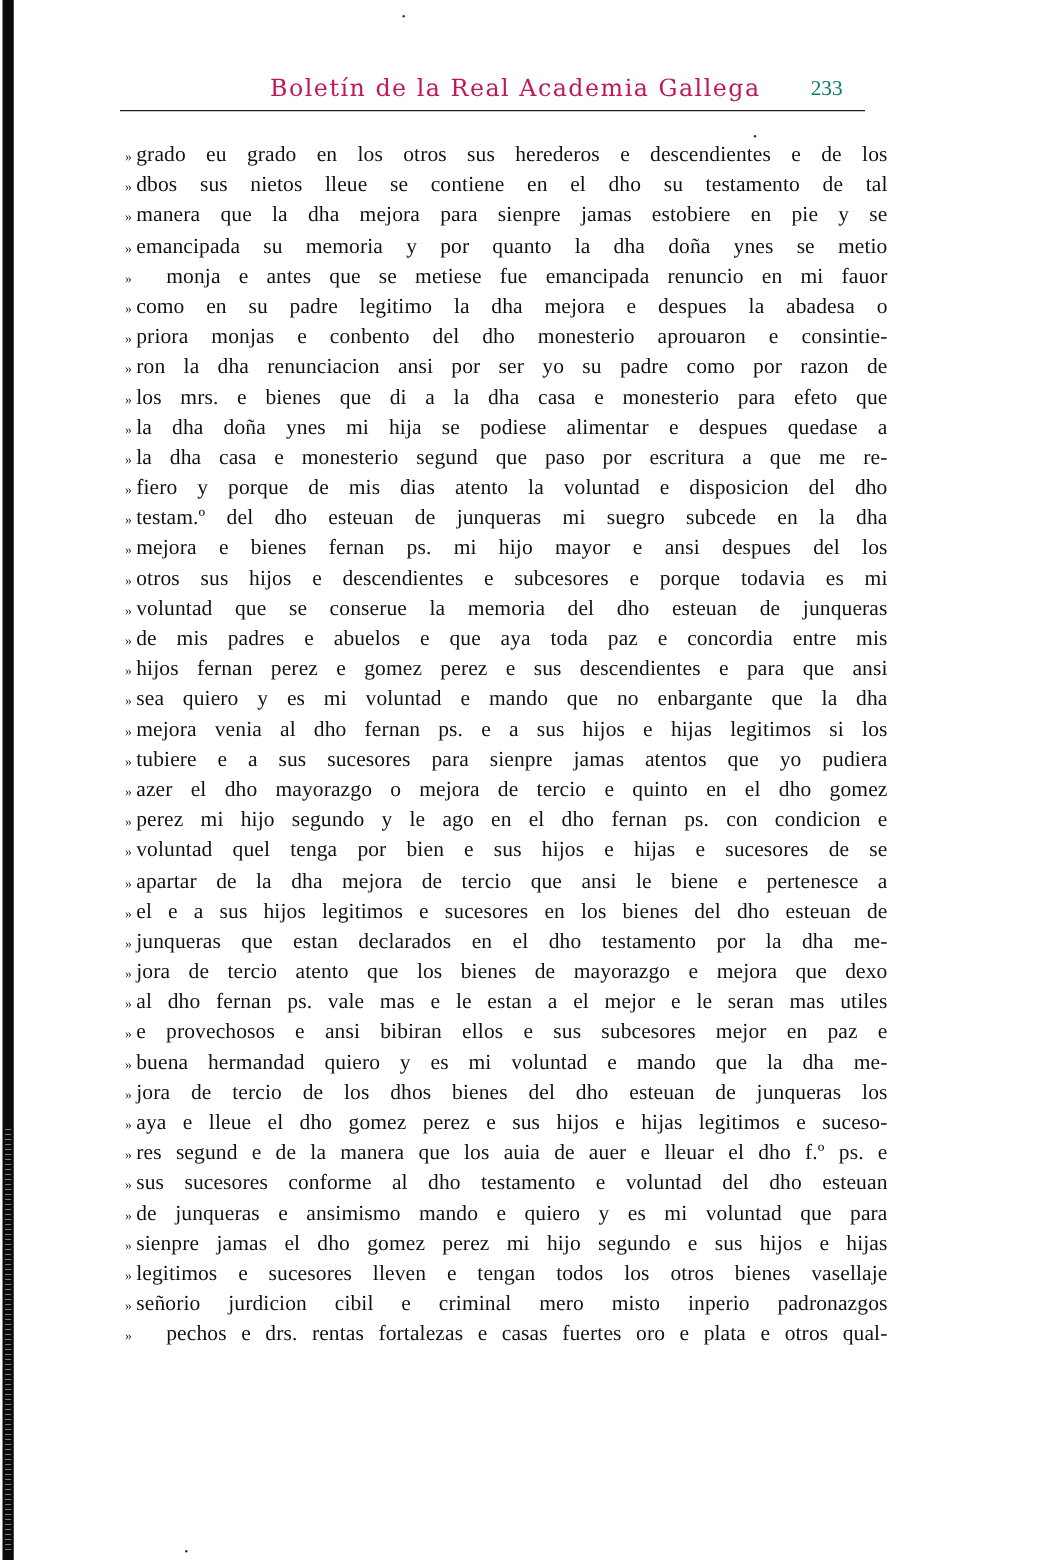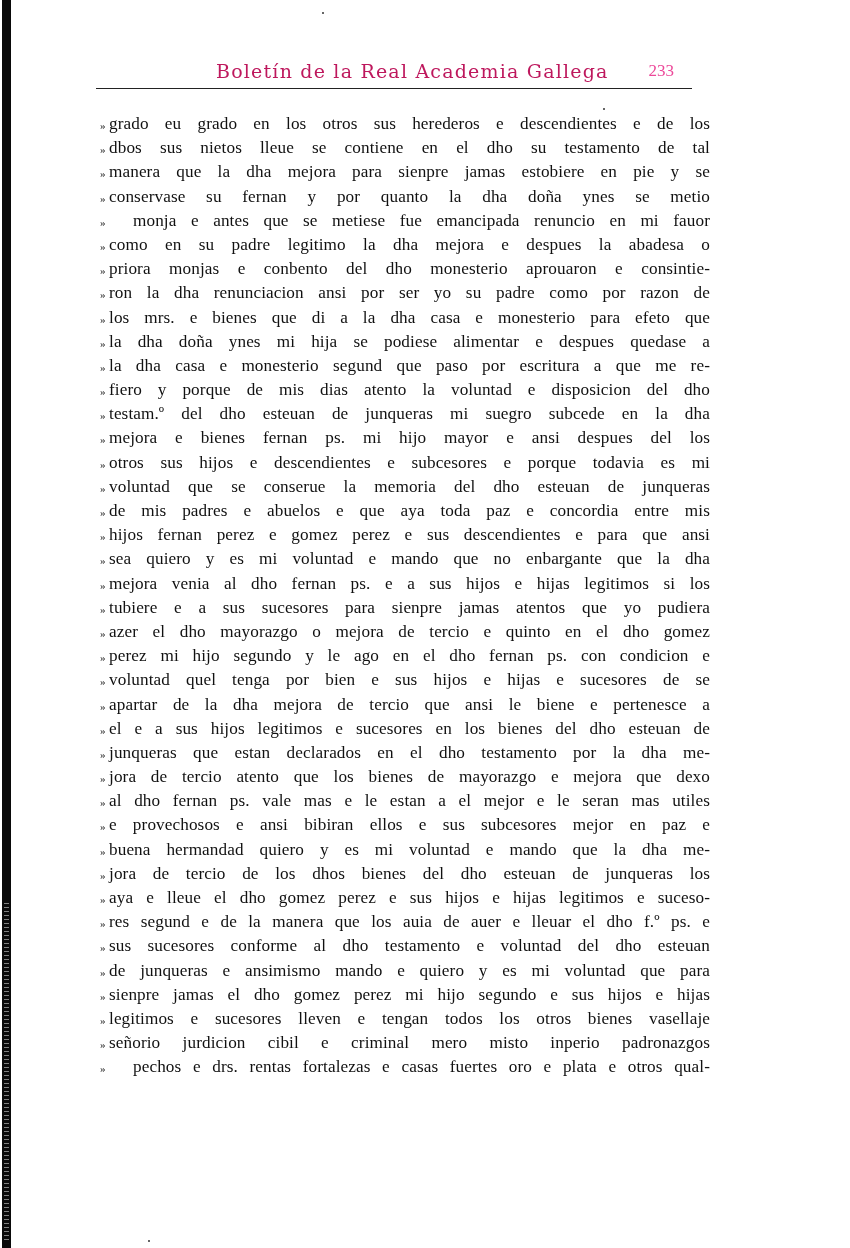--- a/index.html
+++ b/index.html
@@ -49,21 +49,21 @@
       font-size: 19px;
       letter-spacing: 1.2px;
       color: #be185d;
     }
     .page-number {
       position: absolute;
       right: 18px;
       top: 3px;
       font-family: "Liberation Serif", serif;
       font-size: 17px;
-      color: #ec4899;
+      color: #0f766e;
     }
     .body-text {
       position: absolute;
       left: 100px;
       top: 112px;
       width: 610px;
     }
     .line {
       height: 24.2px;
       line-height: 24.2px;
@@ -115,21 +115,21 @@
     <div class="line">
       <span class="quote-mark">»</span>
       <span class="line-text" style="display: inline-block; white-space: nowrap;">dbos sus nietos lleue se contiene en el dho su testamento de tal</span>
     </div>
     <div class="line">
       <span class="quote-mark">»</span>
       <span class="line-text" style="display: inline-block; white-space: nowrap;">manera que la dha mejora para sienpre jamas estobiere en pie y se</span>
     </div>
     <div class="line">
       <span class="quote-mark">»</span>
-      <span class="line-text" style="display: inline-block; white-space: nowrap;">conservase su fernan y por quanto la dha doña ynes se metio</span>
+      <span class="line-text" style="display: inline-block; white-space: nowrap;">emancipada su memoria y por quanto la dha doña ynes se metio</span>
     </div>
     <div class="line">
       <span class="quote-mark">»</span>
       <span class="line-text" style="display: inline-block; white-space: nowrap; margin-left: 24px;">monja e antes que se metiese fue emancipada renuncio en mi fauor</span>
     </div>
     <div class="line">
       <span class="quote-mark">»</span>
       <span class="line-text" style="display: inline-block; white-space: nowrap;">como en su padre legitimo la dha mejora e despues la abadesa o</span>
     </div>
     <div class="line">

